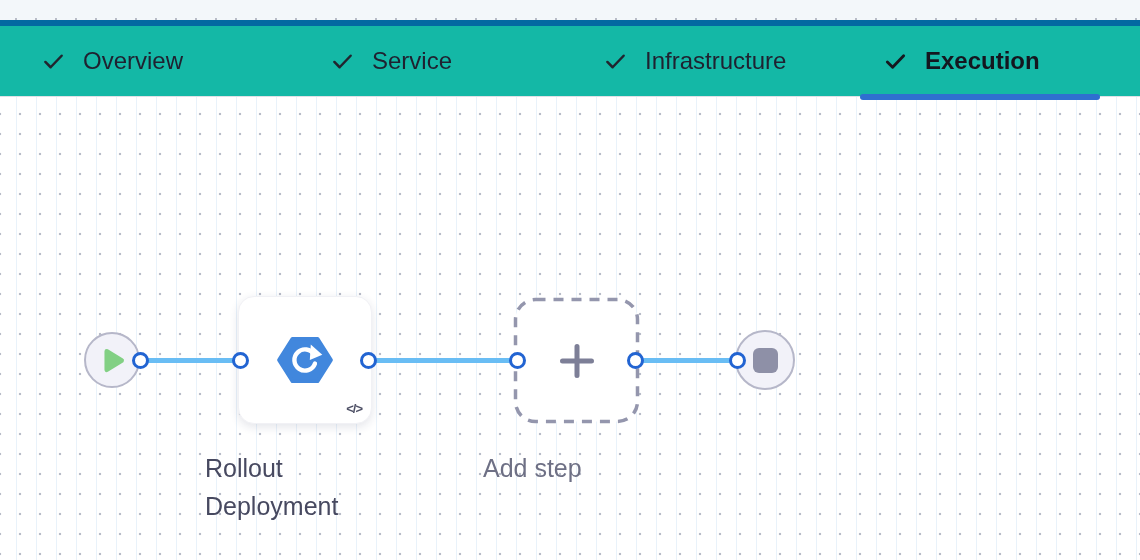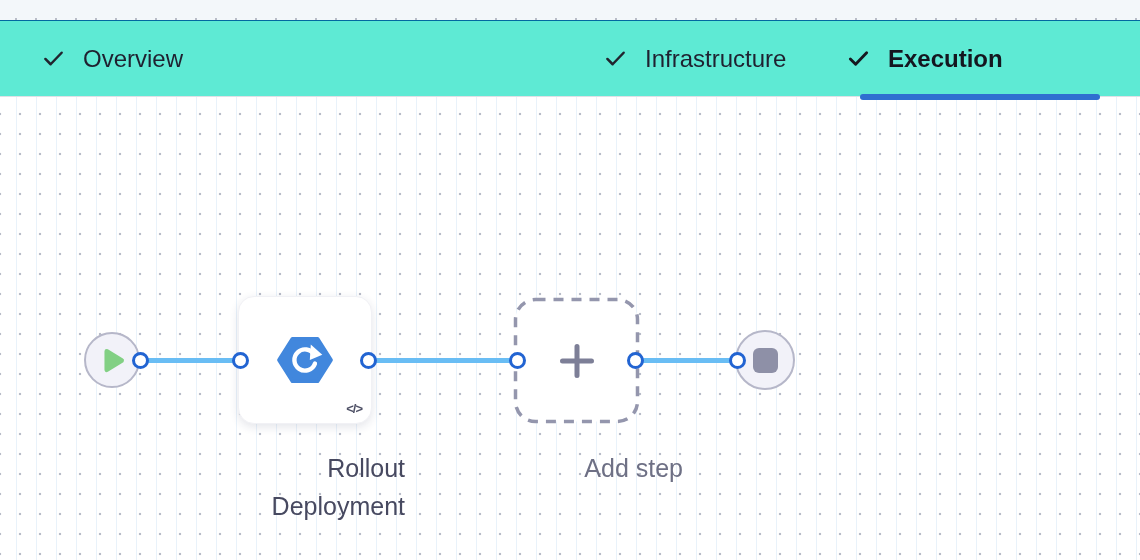--- a/index.html
+++ b/index.html
@@ -21,22 +21,22 @@
   }
   
   .top-strip{
     position:absolute;left:0;top:0;width:1140px;height:20px;
     background-color:#f3f7fa;
     background-image:radial-gradient(circle,#b9bdc8 1.2px,transparent 1.5px);
     background-size:20px 20px;background-position:6px 9px;
   }
   
   .tabbar{
-    position:absolute;left:0;top:20px;width:1140px;height:77px;background:#5eead4;
-    border-top:1px solid #0369a1;border-bottom:1px solid #dfe1e6;z-index:5;
+    position:absolute;left:0;top:20px;width:1140px;height:77px;background:#14b8a6;
+    border-top:6px solid #0369a1;border-bottom:1px solid #dfe1e6;z-index:5;
   }
   .tab{
     position:absolute;top:0;height:100%;display:flex;align-items:center;gap:18px;
     cursor:pointer;font-size:24px;font-weight:500;color:var(--tab-text);
   }
   .tab .check{display:flex;align-items:center;}
   .tab.active{font-weight:700;color:var(--tab-text-active);}
   .tab-underline{
     position:absolute;left:860px;bottom:-4px;width:240px;height:6px;border-radius:3px;
     background:var(--accent);
@@ -74,21 +74,21 @@
     position:absolute;right:9px;bottom:7px;font-size:13px;font-weight:700;
     letter-spacing:-1px;color:#4e5065;
   }
   .add-step-node{
     position:absolute;left:513px;top:200px;width:127px;height:127px;cursor:pointer;
   }
   .add-step-node .plus{
     position:absolute;left:50%;top:50%;transform:translate(-50%,-50%);display:flex;
   }
   .node-label{
-    position:absolute;top:352px;width:200px;text-align:right;font-size:25px;
+    position:absolute;top:352px;width:200px;text-align:left;font-size:25px;
     line-height:38px;
   }
   .label-rollout{left:205px;color:var(--label-dark);}
   .label-addstep{left:483px;color:var(--label-gray);}
 </style>
 </head>
 <body>
 
 <div class="screen">
 
@@ -96,29 +96,37 @@
 
   <div class="tabbar">
     <div class="tab" style="left:42px">
       <span class="check">
         <svg width="23" height="23" viewBox="0 0 24 24" fill="none">
             <path d="M3.5 12.5 L9 18 L20.5 6" stroke="#21242e" stroke-width="2.6" stroke-linecap="round" stroke-linejoin="round"></path>
           </svg>
       </span>
       <span>Overview</span>
     </div>
+    <div class="tab" style="left:331px">
+      <span class="check">
+        <svg width="23" height="23" viewBox="0 0 24 24" fill="none">
+            <path d="M3.5 12.5 L9 18 L20.5 6" stroke="#21242e" stroke-width="2.6" stroke-linecap="round" stroke-linejoin="round"></path>
+          </svg>
+      </span>
+      <span>Service</span>
+    </div>
     <div class="tab" style="left:604px">
       <span class="check">
         <svg width="23" height="23" viewBox="0 0 24 24" fill="none">
             <path d="M3.5 12.5 L9 18 L20.5 6" stroke="#21242e" stroke-width="2.6" stroke-linecap="round" stroke-linejoin="round"></path>
           </svg>
       </span>
       <span>Infrastructure</span>
     </div>
-    <div class="tab active" style="left:847px">
+    <div class="tab active" style="left:884px">
       <span class="check">
         <svg width="23" height="23" viewBox="0 0 24 24" fill="none">
             <path d="M3.5 12.5 L9 18 L20.5 6" stroke="#16181f" stroke-width="3" stroke-linecap="round" stroke-linejoin="round"></path>
           </svg>
       </span>
       <span>Execution</span>
     </div>
     <div class="tab-underline"></div>
   </div>
 

